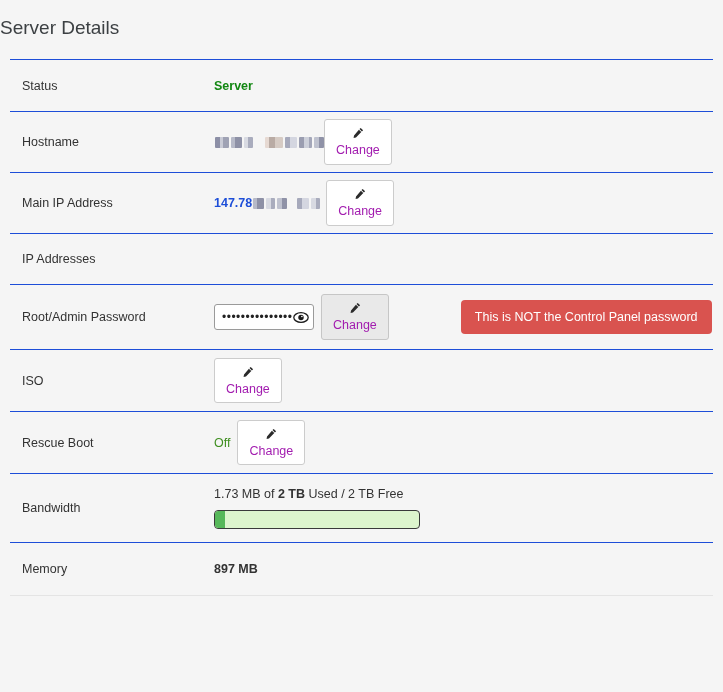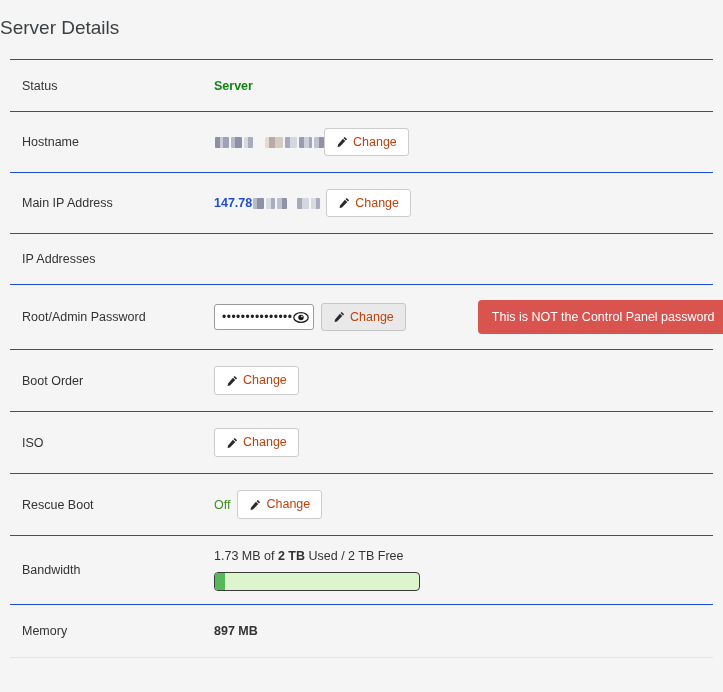--- a/index.html
+++ b/index.html
@@ -91,25 +91,26 @@
 
   .btn-change {
     display: inline-flex;
     align-items: center;
     gap: 5px;
     background: #ffffff;
     border: 1px solid #cccccc;
     border-radius: 3px;
     padding: 7px 11px;
     font-size: 12.5px;
-    color: #c2410c;
+    color: #a21caf;
     cursor: pointer;
     font-family: "Liberation Sans", sans-serif;
     line-height: 1;
     white-space: nowrap;
+    flex-direction: column;
   }
   .btn-change.gray {
     background: #e9e9e9;
     border-color: #c6c6c6;
   }
   .pencil-icon {
     width: 12px;
     height: 12px;
     display: inline-block;
     flex: 0 0 auto;
@@ -267,48 +268,35 @@
                 <path d="M11.6 1.2l3.2 3.2-1.6 1.6-3.2-3.2zM9.2 3.6l3.2 3.2-7.1 7.1-3.2.6.6-3.2z" fill="#2b2b2b"></path>
               </svg>
             </span>
             <span>Change</span>
           </button>
           <span class="warn-badge" style="margin-left:72px">This is NOT the Control Panel password</span>
         </div>
       </td>
     </tr>
 
-    <tr class="row-boot">
-      <td class="label-cell">Boot Order</td>
+
+    <tr class="row-iso">
+      <td class="label-cell">ISO</td>
       <td class="value-cell">
         <button class="btn-change">
           <span class="pencil-icon">
             <svg viewBox="0 0 16 16" width="12" height="12" aria-hidden="true">
               <path d="M11.6 1.2l3.2 3.2-1.6 1.6-3.2-3.2zM9.2 3.6l3.2 3.2-7.1 7.1-3.2.6.6-3.2z" fill="#2b2b2b"></path>
             </svg>
           </span>
           <span>Change</span>
         </button>
       </td>
     </tr>
 
-    <tr class="row-iso">
-      <td class="label-cell">ISO</td>
-      <td class="value-cell">
-        <button class="btn-change">
-          <span class="pencil-icon">
-            <svg viewBox="0 0 16 16" width="12" height="12" aria-hidden="true">
-              <path d="M11.6 1.2l3.2 3.2-1.6 1.6-3.2-3.2zM9.2 3.6l3.2 3.2-7.1 7.1-3.2.6.6-3.2z" fill="#2b2b2b"></path>
-            </svg>
-          </span>
-          <span>Change</span>
-        </button>
-      </td>
-    </tr>
-
     <tr class="row-rescue">
       <td class="label-cell">Rescue Boot</td>
       <td class="value-cell">
         <div class="inline-row">
           <span class="rescue-off">Off</span>
           <button class="btn-change">
             <span class="pencil-icon">
               <svg viewBox="0 0 16 16" width="12" height="12" aria-hidden="true">
                 <path d="M11.6 1.2l3.2 3.2-1.6 1.6-3.2-3.2zM9.2 3.6l3.2 3.2-7.1 7.1-3.2.6.6-3.2z" fill="#2b2b2b"></path>
               </svg>

